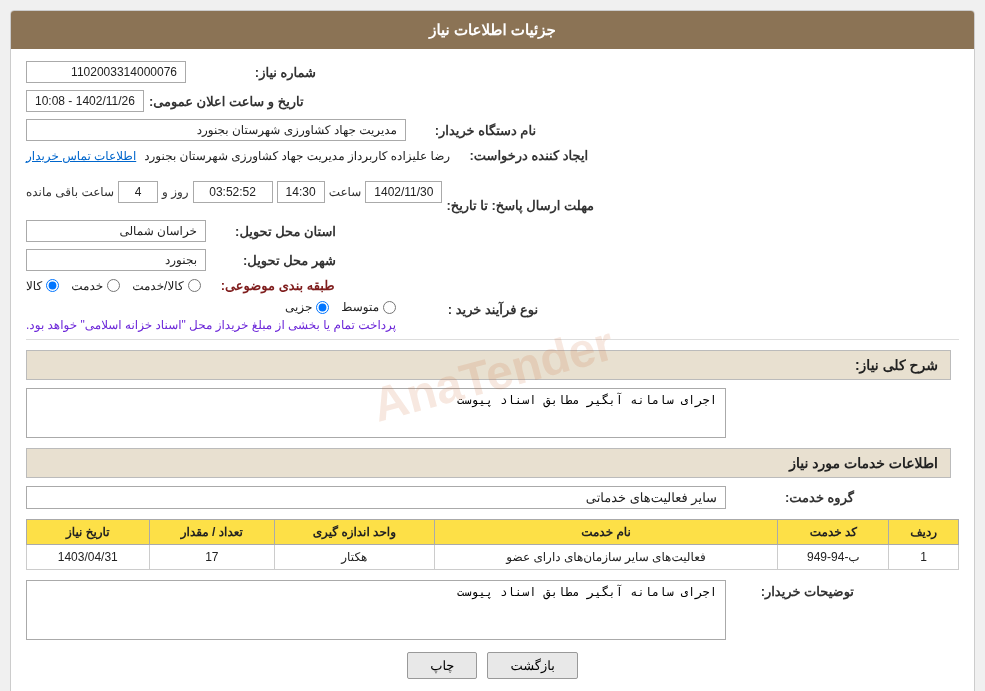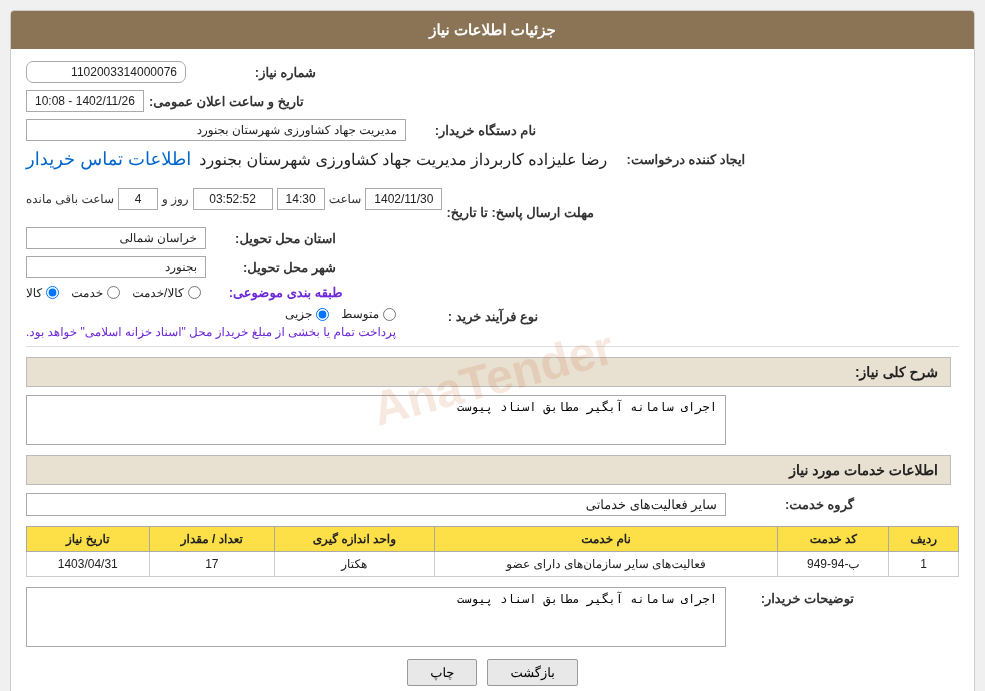--- a/index.html
+++ b/index.html
@@ -54,21 +54,20 @@
       padding: 3px 8px;
       min-width: 180px;
       text-align: right;
       font-size: 12px;
     }
     .info-value.wide {
       min-width: 380px;
     }
     .info-value.narrow {
       min-width: 160px;
-      border-radius: 7px;
     }
     .date-box {
       background: #fff;
       border: 1px solid #aaa;
       padding: 3px 8px;
       font-size: 12px;
       text-align: center;
     }
     .time-label {
       font-size: 12px;
@@ -127,24 +126,24 @@
     
     .radio-row {
       display: flex;
       align-items: center;
       margin-bottom: 7px;
       justify-content: flex-end;
       gap: 12px;
     }
     .radio-label-main {
       font-weight: bold;
-      color: #6d28d9;
+      color: #7f1d1d;
       white-space: nowrap;
       min-width: 130px;
-      text-align: right;
+      text-align: center;
     }
     .radio-item {
       display: flex;
       align-items: center;
       gap: 4px;
       font-size: 12px;
     }
     .radio-item input[type="radio"] {
       cursor: pointer;
     }
@@ -315,39 +314,40 @@
       transform: translate(-50%, -50%) rotate(-15deg);
       font-size: 48px;
       color: rgba(200,100,50,0.15);
       font-weight: bold;
       pointer-events: none;
       white-space: nowrap;
       z-index: 1;
     }
     .contact-link {
       color: #0066cc;
+      text-decoration: underline;
       cursor: pointer;
-      font-size: 18px;
+      font-size: 12px;
     }
     .creator-row {
       display: flex;
       align-items: center;
       justify-content: flex-end;
       gap: 8px;
       margin-bottom: 7px;
     }
     .creator-label {
       font-weight: bold;
       color: #333;
       white-space: nowrap;
       min-width: 130px;
       text-align: right;
     }
     .creator-value {
-      font-size: 16px;
+      font-size: 12px;
       min-width: 200px;
       text-align: left;
     }
     .divider {
       border: none;
       border-top: 1px solid #ddd;
       margin: 5px 0;
     }
   </style>
 </head>

